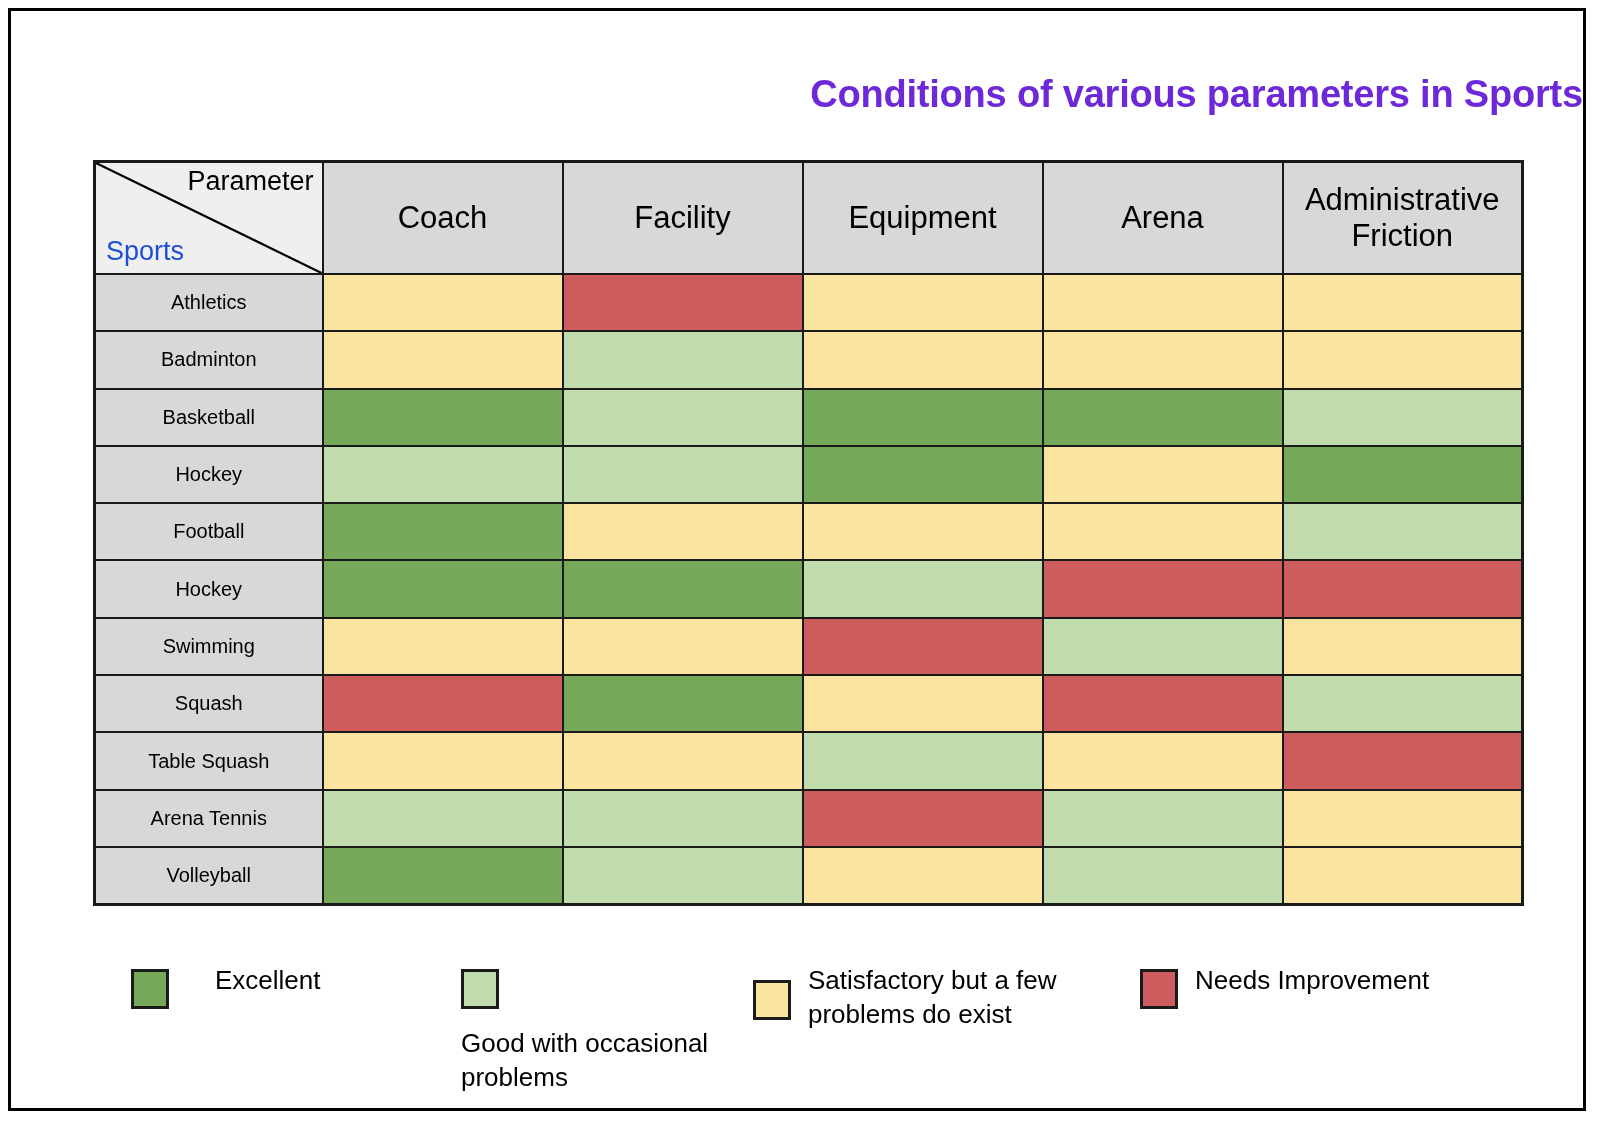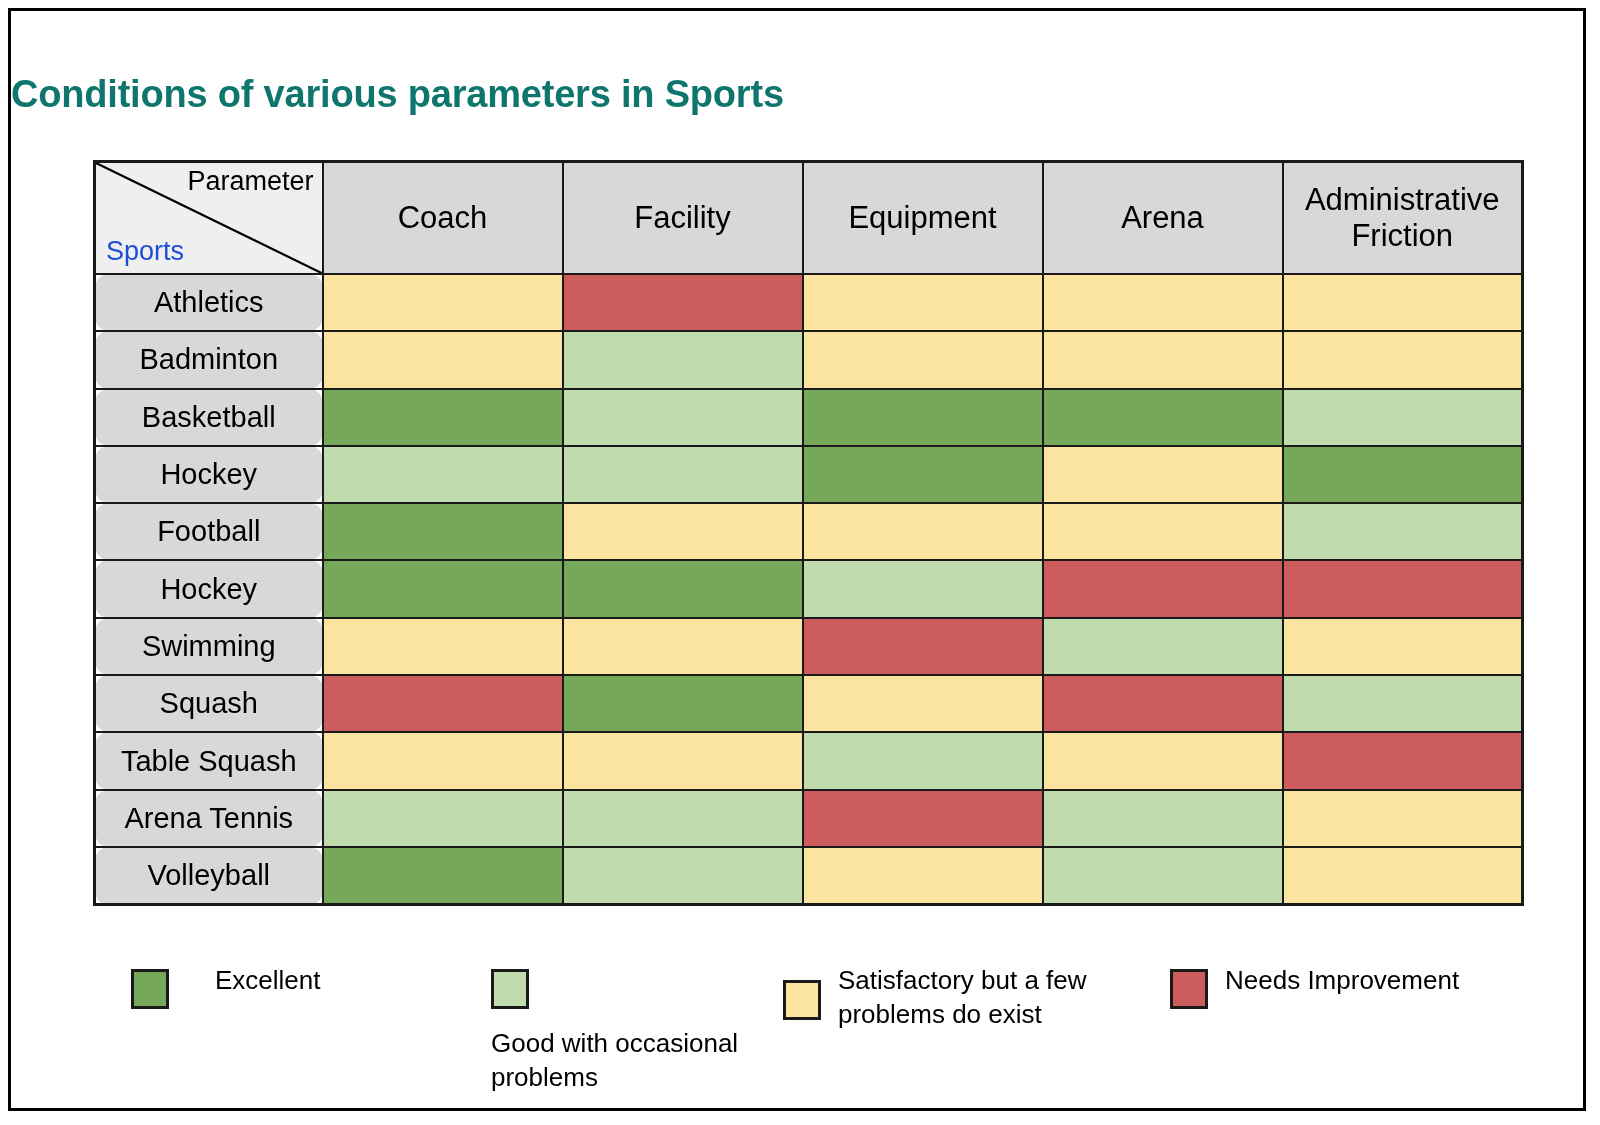--- a/index.html
+++ b/index.html
@@ -24,24 +24,24 @@
     box-sizing: border-box;
     background: #ffffff;
   }
 
   
   #chart-title {
     position: absolute;
     left: 0;
     top: 62px;
     width: 100%;
-    text-align: left;
+    text-align: right;
     font-size: 38px;
     font-weight: bold;
-    color: #0f766e;
+    color: #6d28d9;
     letter-spacing: -0.2px;
   }
 
   
   #matrix-wrap {
     position: absolute;
     left: 82px;
     top: 149px;
     width: 1280px;
   }
@@ -101,23 +101,22 @@
     background: #d8d8d8;
     font-size: 31px;
     line-height: 1.15;
     padding: 0 4px;
   }
 
   
   td.sport-label {
     height: 55.3px;
     background: #d8d8d8;
-    font-size: 29px;
+    font-size: 20px;
     padding: 0 10px 0 0;
-    border-radius: 14px;
   }
 
   
   td.cell {
     height: 55.3px;
   }
   .sw-excellent     { background: #76a85a; }
   .sw-good          { background: #c1dcac; }
   .sw-satisfactory  { background: #fbe3a0; }
   .sw-needs         { background: #cd5c5c; }
@@ -129,21 +128,21 @@
     top: 952px;
     width: 1400px;
     display: flex;
     align-items: flex-start;
   }
   .legend-item {
     display: flex;
     align-items: flex-start;
     gap: 17px;
   }
-  .legend-item.i0 { width: 360px; gap: 46px; }
+  .legend-item.i0 { width: 330px; gap: 46px; }
   .legend-item.i1 { width: 292px; flex-direction: column; }
   .legend-item.i2 { width: 350px; align-items: center; }
   .legend-item.i3 { width: 330px; padding-left: 37px; }
   .legend-swatch {
     width: 38px;
     height: 40px;
     border: 3px solid #1a1a1a;
     box-sizing: border-box;
     flex: 0 0 auto;
     margin-top: 6px;

